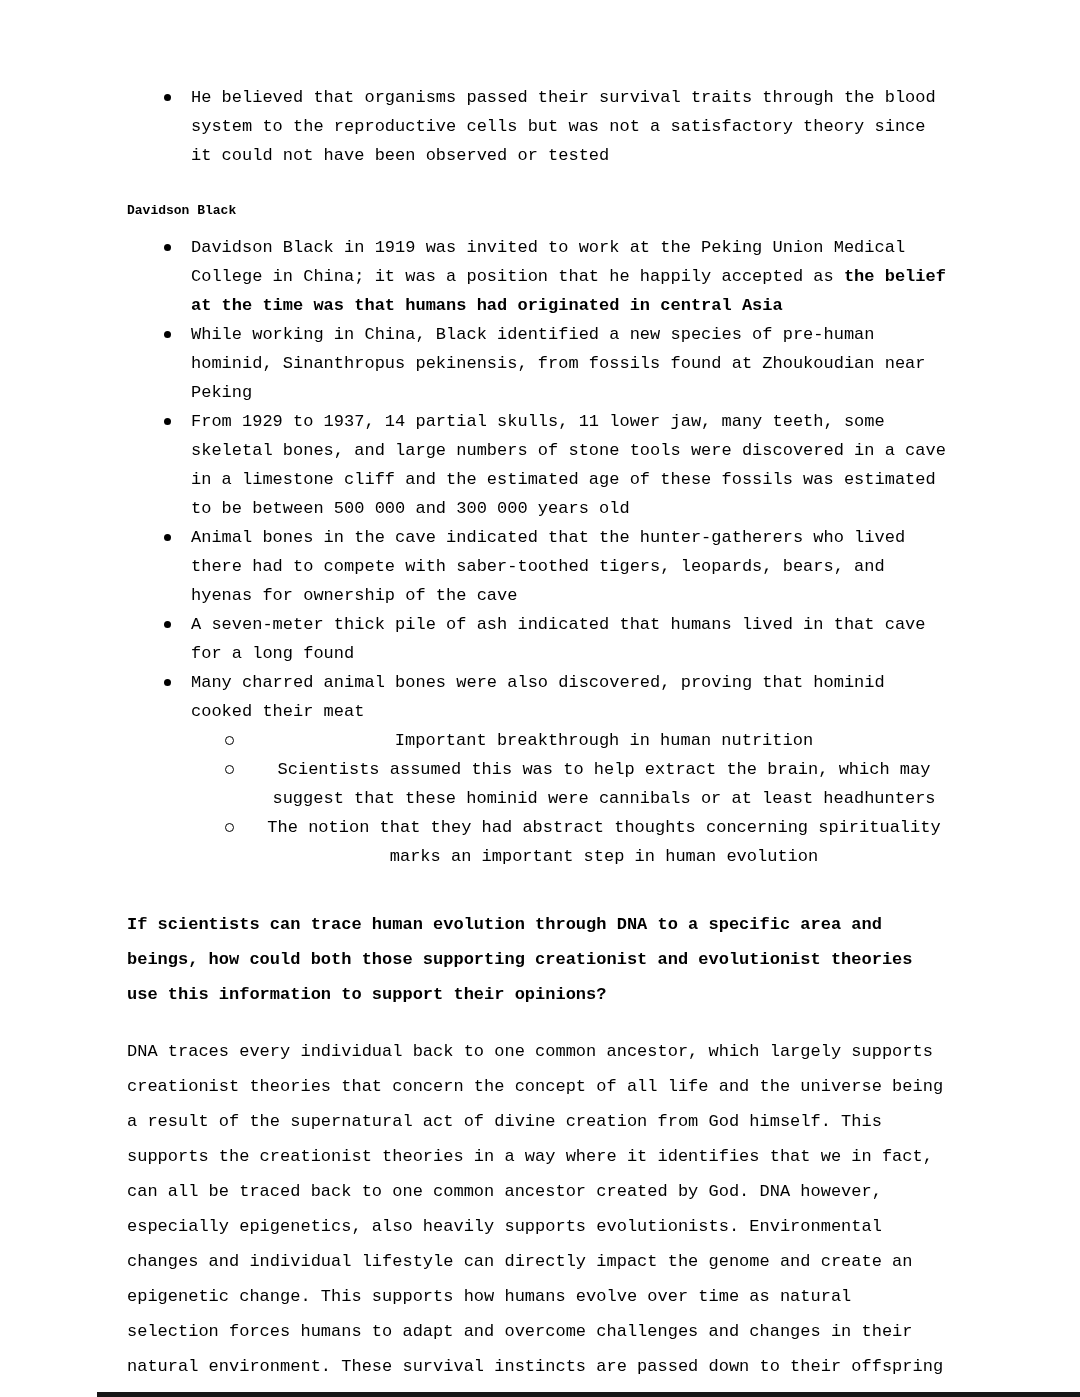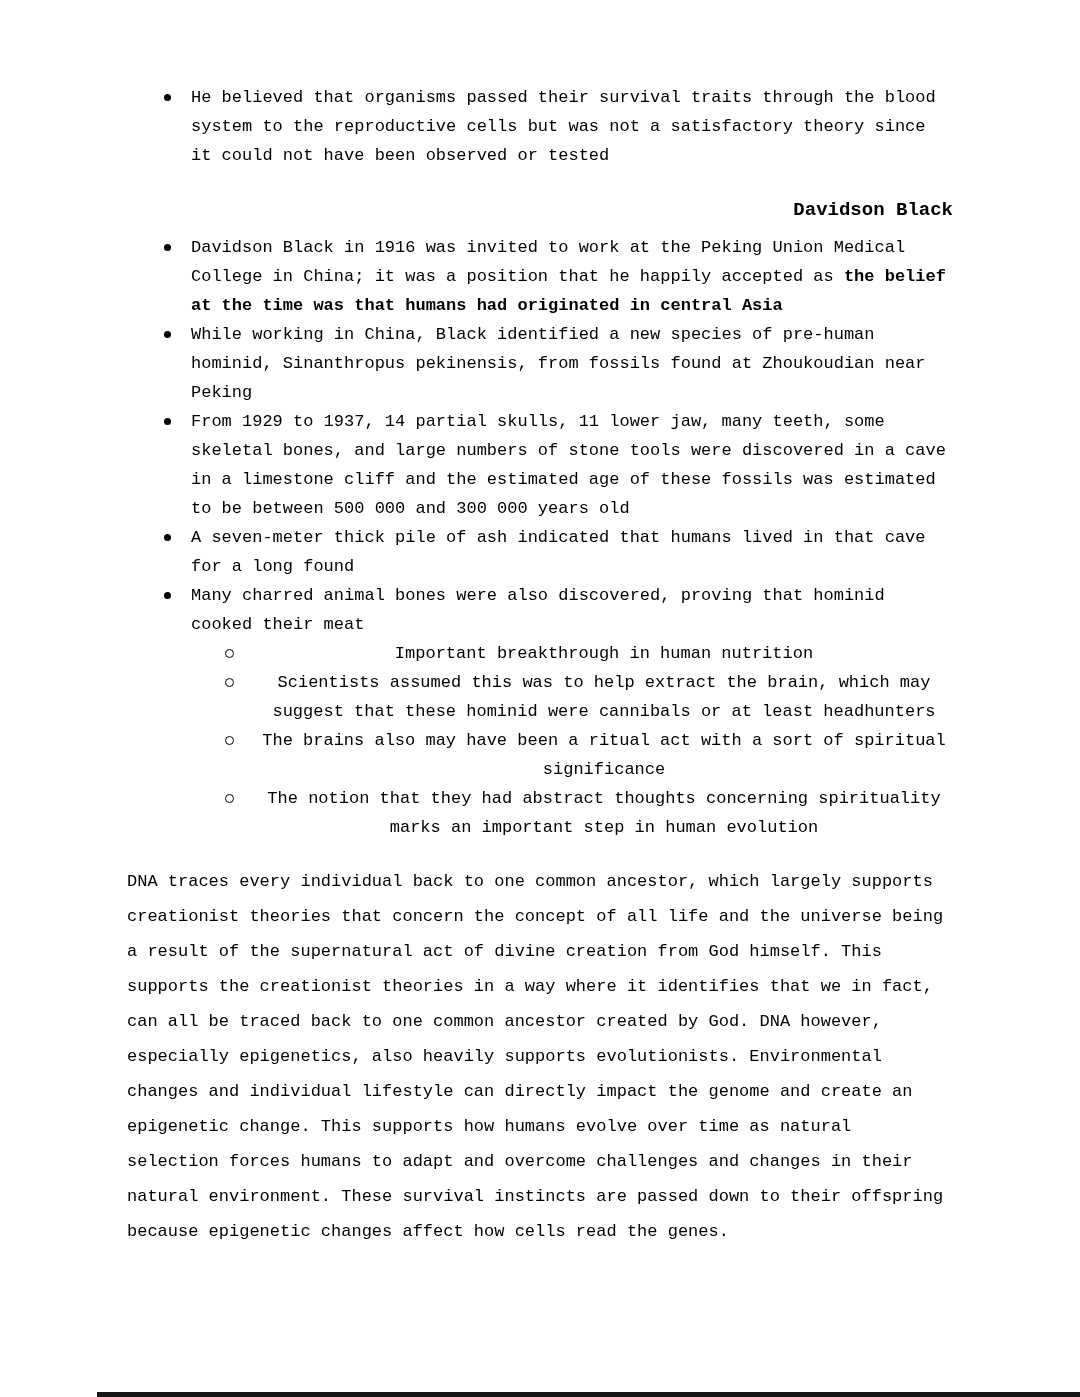--- a/index.html
+++ b/index.html
@@ -43,23 +43,23 @@
     position: absolute;
     left: 98px;
     top: 10px;
     width: 7px;
     height: 7px;
     border: 1.5px solid #000;
     border-radius: 50%;
     background: transparent;
   }
   h2.heading {
-    font-size: 19px;
+    font-size: 13px;
     font-weight: bold;
-    text-align: right;
+    text-align: left;
     line-height: 29px;
     margin: 26px 0 8px 0;
   }
   h2.heading.second { margin-top: 32px; }
   p.question {
     font-weight: bold;
     line-height: 35px;
     margin-top: 36px;
   }
   p.answer {
@@ -84,47 +84,48 @@
   <ul class="doc-list">
     <li class="l1">
       <span>He believed that organisms passed their survival traits through the blood system to the reproductive cells but was not a satisfactory theory since it could not have been observed or tested</span>
     </li>
   </ul>
 
   <h2 class="heading">Davidson Black</h2>
 
   <ul class="doc-list">
     <li class="l1">
-      <span>Davidson Black in 1916 was invited to work at the Peking Union Medical College in China; it was a position that he happily accepted as </span><strong>the belief at the time was that humans had originated in central Asia</strong>
+      <span>Davidson Black in 1919 was invited to work at the Peking Union Medical College in China; it was a position that he happily accepted as </span><strong>the belief at the time was that humans had originated in central Asia</strong>
     </li>
     <li class="l1">
       <span>While working in China, Black identified a new species of pre-human hominid, Sinanthropus pekinensis, from fossils found at Zhoukoudian near Peking</span>
     </li>
     <li class="l1">
       <span>From 1929 to 1937, 14 partial skulls, 11 lower jaw, many teeth, some skeletal bones, and large numbers of stone tools were discovered in a cave in a limestone cliff and the estimated age of these fossils was estimated to be between 500 000 and 300 000 years old</span>
+    </li>
+    <li class="l1">
+      <span>Animal bones in the cave indicated that the hunter-gatherers who lived there had to compete with saber-toothed tigers, leopards, bears, and hyenas for ownership of the cave</span>
     </li>
     <li class="l1">
       <span>A seven-meter thick pile of ash indicated that humans lived in that cave for a long found</span>
     </li>
     <li class="l1">
       <span>Many charred animal bones were also discovered, proving that hominid cooked their meat</span>
     </li>
     <li class="l2">
       <span>Important breakthrough in human nutrition</span>
     </li>
     <li class="l2">
       <span>Scientists assumed this was to help extract the brain, which may suggest that these hominid were cannibals or at least headhunters</span>
     </li>
     <li class="l2">
-      <span>The brains also may have been a ritual act with a sort of spiritual significance</span>
-    </li>
-    <li class="l2">
       <span>The notion that they had abstract thoughts concerning spirituality marks an important step in human evolution</span>
     </li>
   </ul>
 
+  <p class="question">If scientists can trace human evolution through DNA to a specific area and beings, how could both those supporting creationist and evolutionist theories use this information to support their opinions?</p>
 
   <p class="answer">DNA traces every individual back to one common ancestor, which largely supports creationist theories that concern the concept of all life and the universe being a result of the supernatural act of divine creation from God himself. This supports the creationist theories in a way where it identifies that we in fact, can all be traced back to one common ancestor created by God. DNA however, especially epigenetics, also heavily supports evolutionists. Environmental changes and individual lifestyle can directly impact the genome and create an epigenetic change. This supports how humans evolve over time as natural selection forces humans to adapt and overcome challenges and changes in their natural environment. These survival instincts are passed down to their offspring because epigenetic changes affect how cells read the genes.</p>
 
 
   <div class="bottom-edge"></div>
 
 </div>
 
 </body></html>

